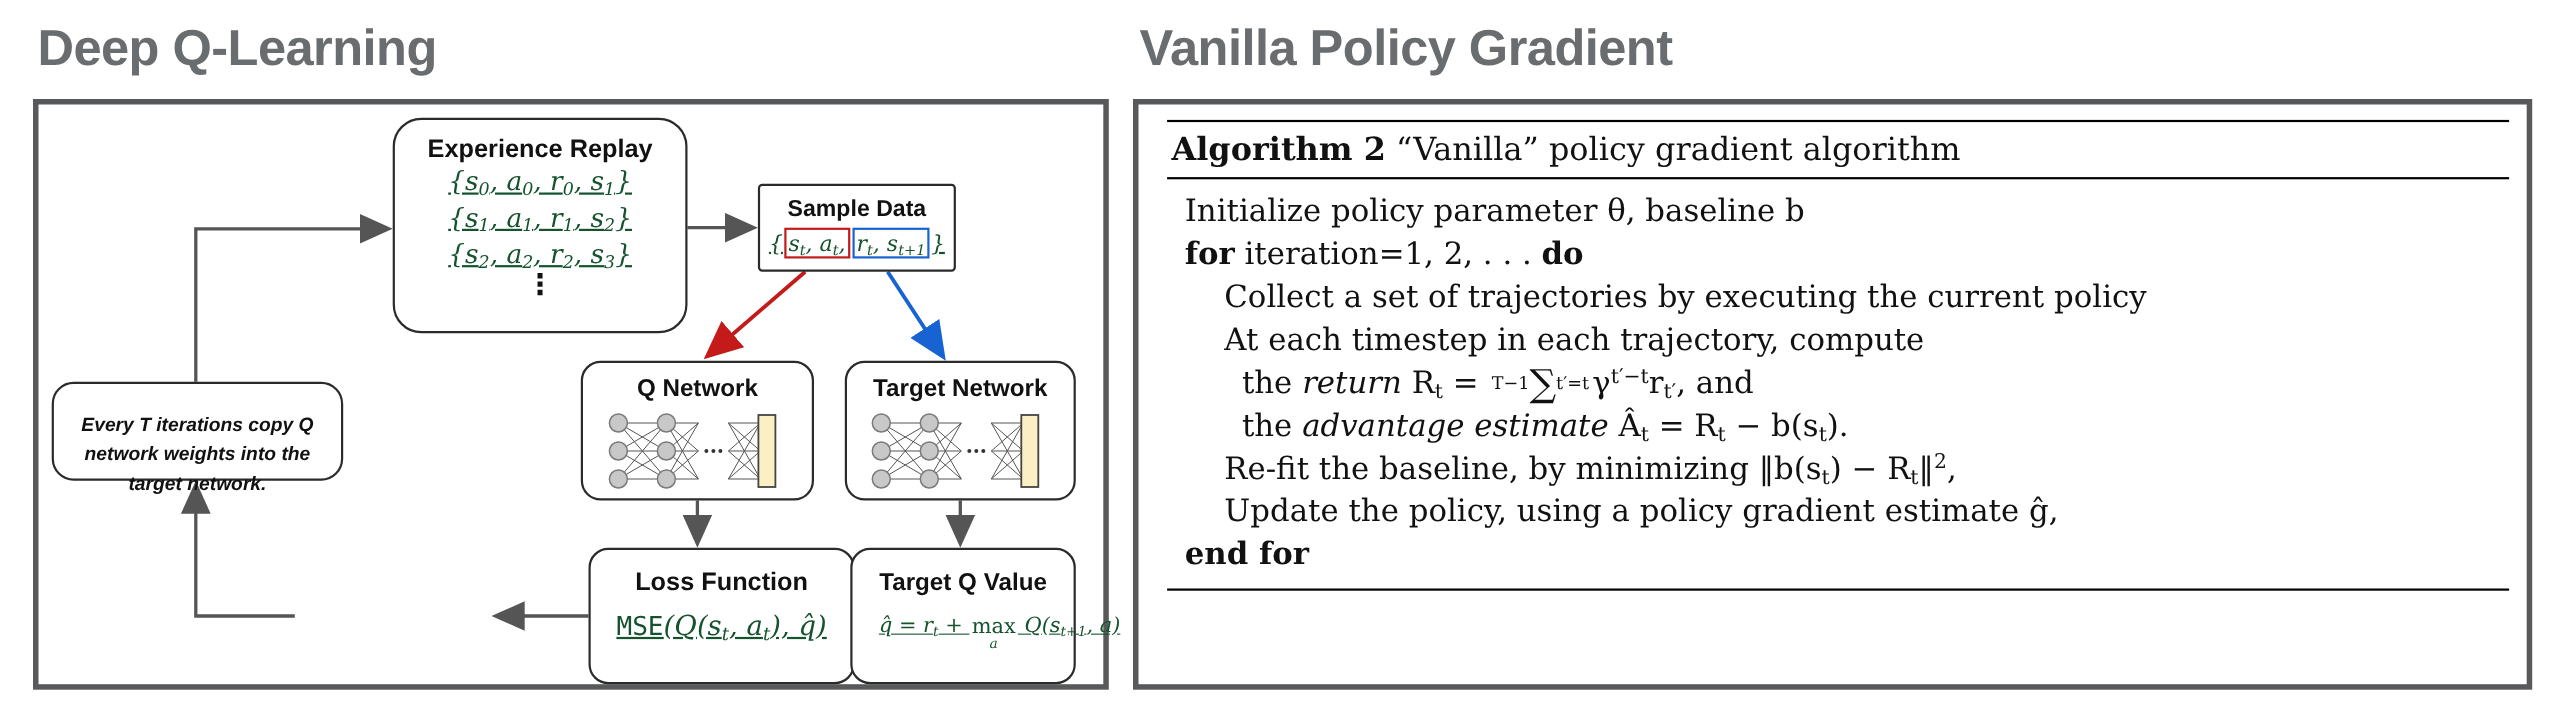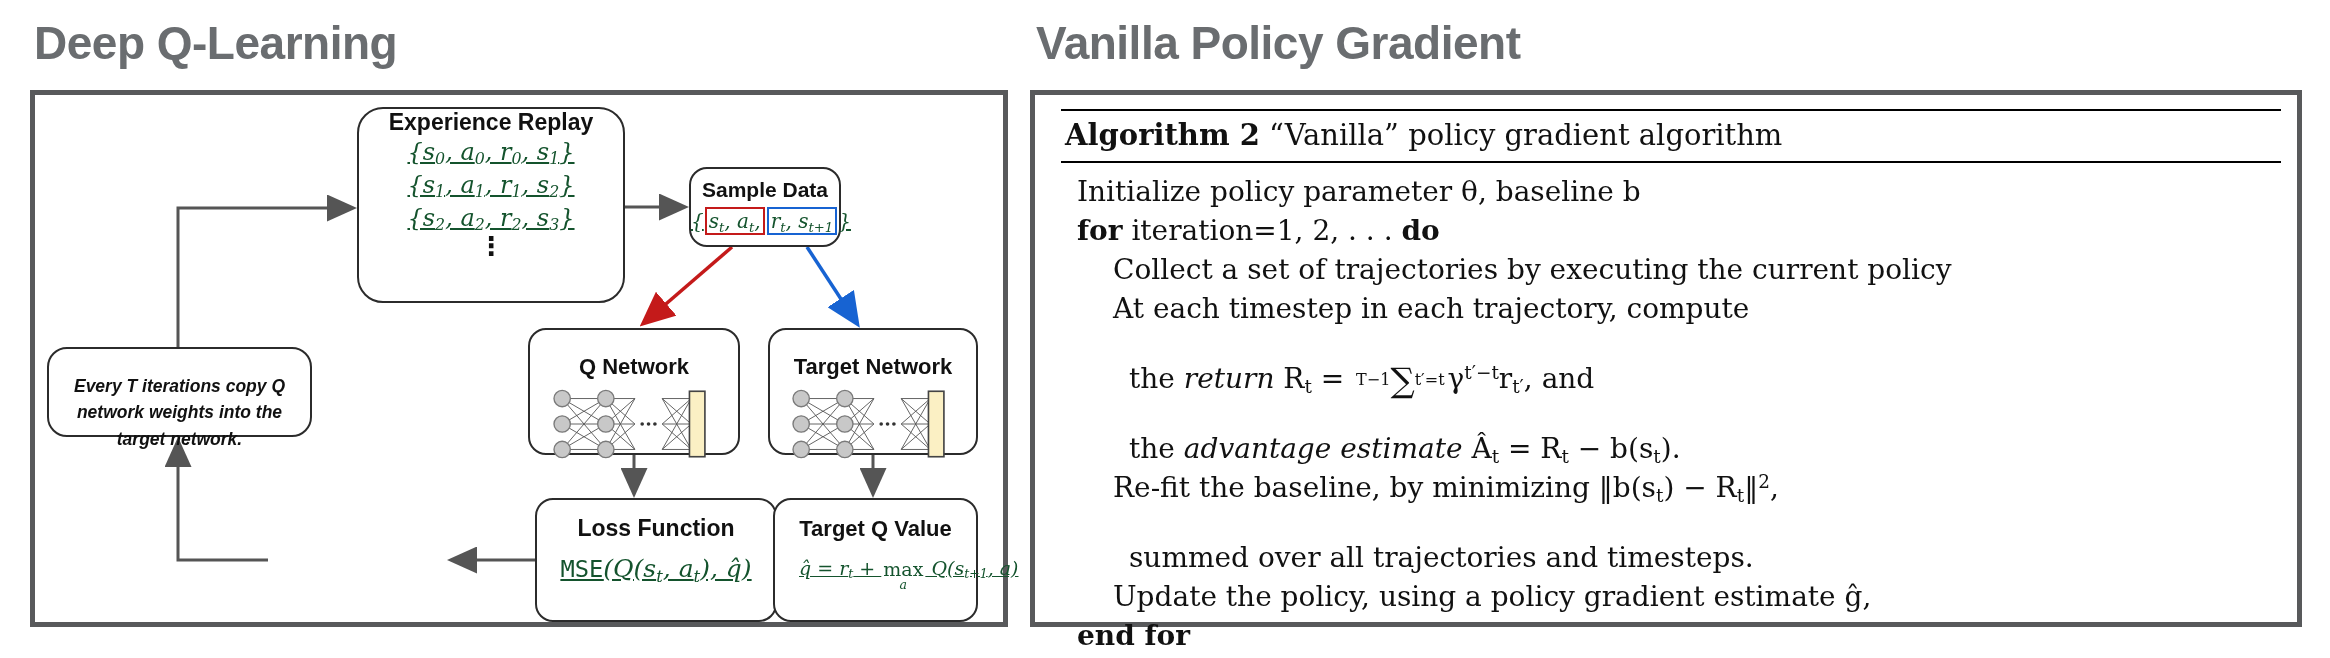--- a/index.html
+++ b/index.html
@@ -19,34 +19,34 @@
 
   .dbox{position:absolute;background:#fff;border:2px solid #2b2b2b;border-radius:18px;
         box-sizing:border-box;text-align:center;}
   .dbox .btitle{font-weight:bold;color:#111;font-family:"Liberation Sans",sans-serif;}
 
   .mathit{font-family:"DejaVu Serif","Liberation Serif",serif;font-style:italic;color:#14532d;text-decoration:underline;}
   sub{font-size:0.66em;vertical-align:-0.28em;line-height:0;}
   sup{font-size:0.66em;vertical-align:0.5em;line-height:0;}
 
   
-  #er-box{left:322px;top:12px;width:268px;height:196px;border-radius:26px;}
+  #er-box{left:322px;top:12px;width:268px;height:196px;border-radius:26px;padding-top:13px;}
   #er-box .btitle{font-size:23px;}
   .er-row{font-size:24px;height:33px;line-height:33px;}
   .er-ellipsis{font-family:"DejaVu Sans",sans-serif;font-weight:bold;font-size:26px;line-height:22px;color:#111;}
 
   
-  #sample-box{left:654px;top:72px;width:152px;height:80px;border-radius:18px;padding-top:9px;}
+  #sample-box{left:654px;top:72px;width:180px;height:80px;border-radius:4px;padding-top:9px;}
   #sample-box .btitle{font-size:21px;}
   #sample-formula{font-size:20px;margin-top:5px;white-space:nowrap;}
   .rbox,.bbox{display:inline-block;border:2.5px solid #c41a1a;padding:0 2px;margin:0 1px;line-height:1.2;}
   .bbox{border-color:#1763d2;}
 
   
-  .netbox{width:212px;height:127px;padding-top:24px;}
+  .netbox{width:212px;height:127px;padding-top:10px;}
   #qnet-box{left:493px;top:233px;}
   #tnet-box{left:733px;top:233px;width:210px;}
   .netbox .btitle{font-size:22px;}
   .nn{display:block;margin:4px auto 0 auto;width:184px;height:80px;}
 
   
   #loss-box{left:500px;top:403px;width:242px;height:124px;padding-top:15px;}
   #loss-box .btitle{font-size:23px;}
   #loss-formula{font-size:25px;margin-top:12px;}
   .sg-m{font-family:"DejaVu Sans Mono",monospace;font-style:normal;font-size:0.95em;}
@@ -59,21 +59,21 @@
   #every-t-box .note{font-size:17.5px;font-weight:bold;font-style:italic;color:#111;line-height:1.5;margin-top:41px;}
 
   
   .arule{border-top:2px solid #000;}
   .algo-serif{font-family:"DejaVu Serif","Liberation Serif",serif;color:#111;}
   #algo-header{font-size:29px;padding:7px 4px 9px 4px;}
   #algo-body{padding:9px 0 12px 0;}
   .aline{font-size:28px;line-height:39px;}
   .ind1{padding-left:16px;}
   .ind2{padding-left:52px;}
-  .ind3{padding-left:68px;margin-top:31px;}
+  .ind3{padding-left:68px;}
   .sg-b{font-weight:bold;}
   .sg-i{font-style:italic;}
   .sumstk{display:inline-flex;flex-direction:row;align-items:center;vertical-align:middle;margin:0 3px;}
   .sumstk .lim{font-size:16px;line-height:1.05;}
   .sumstk .sig{font-size:34px;line-height:0.92;}
   .maxstk{display:inline-flex;flex-direction:column;align-items:center;vertical-align:middle;font-style:normal;margin:0 2px;position:relative;top:6px;}
   .maxstk .mx{font-size:1em;line-height:1;}
   .maxstk .lim{font-size:0.66em;line-height:1;font-style:italic;}
 </style>
 </head>
@@ -198,18 +198,17 @@
     <div class="aline ind1"><span class="sg-b">for</span><span class="sg-t"> iteration=1, 2, . . . </span><span class="sg-b">do</span></div>
     <div class="aline ind2"><span class="sg-t">Collect a set of trajectories by executing the current policy</span></div>
     <div class="aline ind2"><span class="sg-t">At each timestep in each trajectory, compute</span></div>
     <div class="aline ind3"><span class="sg-t">the </span><span class="sg-i">return </span><span class="sg-t">R</span><sub>t</sub><span class="sg-t"> = </span><span class="sumstk">
           <span class="lim">T−1</span>
           <span class="sig">∑</span>
           <span class="lim">t′=t</span>
         </span><span class="sg-t">γ</span><sup>t′−t</sup><span class="sg-t">r</span><sub>t′</sub><span class="sg-t">, and</span></div>
     <div class="aline ind3"><span class="sg-t">the </span><span class="sg-i">advantage estimate </span><span class="sg-t">Â</span><sub>t</sub><span class="sg-t"> = R</span><sub>t</sub><span class="sg-t"> − b(s</span><sub>t</sub><span class="sg-t">).</span></div>
     <div class="aline ind2"><span class="sg-t">Re-fit the baseline, by minimizing ‖b(s</span><sub>t</sub><span class="sg-t">) − R</span><sub>t</sub><span class="sg-t">‖</span><sup>2</sup><span class="sg-t">,</span></div>
-    <div class="aline ind3"><span class="sg-t">summed over all trajectories and timesteps.</span></div>
     <div class="aline ind2"><span class="sg-t">Update the policy, using a policy gradient estimate ĝ,</span></div>
     <div class="aline ind1"><span class="sg-b">end for</span></div>
   </div>
   <div class="arule"></div>
 </div>
 
 </body></html>

